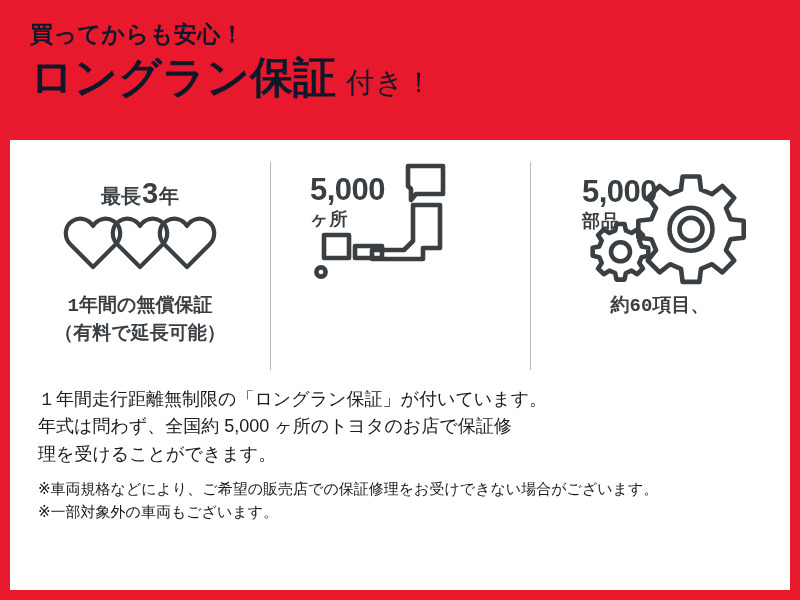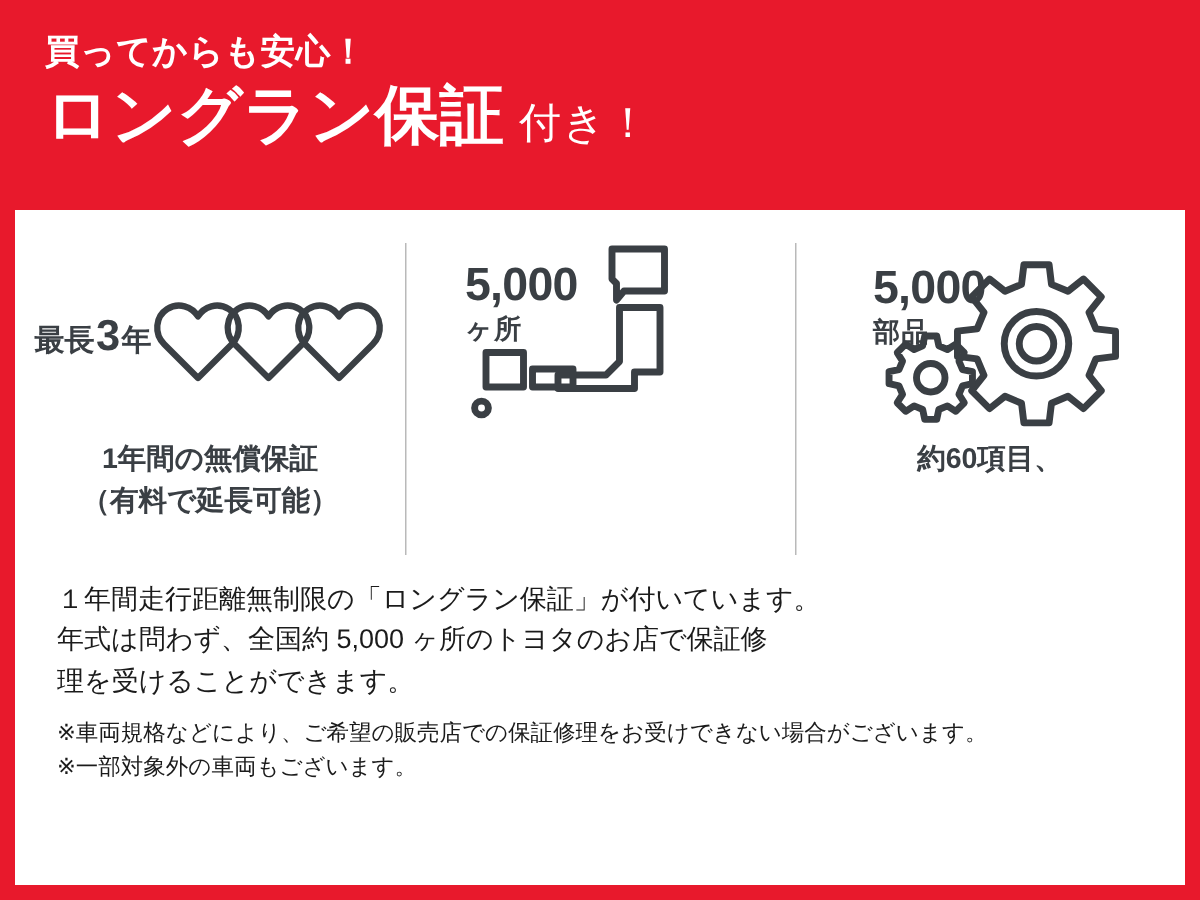--- a/index.html
+++ b/index.html
@@ -23,21 +23,21 @@
     box-sizing: border-box;
     display: flex;
     flex-direction: column;
   }
 
   
   .banner {
     height: 140px;
     flex: 0 0 140px;
     background: #e8192c;
-    color: #ffffff;
+    color: #0f172a;
     padding: 22px 0 0 30px;
     box-sizing: border-box;
   }
   .banner-kicker {
     font-size: 23px;
     font-weight: bold;
     letter-spacing: 0.5px;
     line-height: 1.1;
     margin: 0 0 8px 0;
     white-space: nowrap;
@@ -108,26 +108,27 @@
     justify-content: center;
   }
   .feature-caption {
     font-size: 19px;
     font-weight: bold;
     color: #3a3f44;
     text-align: center;
     line-height: 1.45;
     letter-spacing: 0px;
     white-space: nowrap;
+    font-family: Liberation Mono, monospace;
   }
 
   
   .hearts-wrap {
     display: flex;
-    flex-direction: row;
+    flex-direction: column;
     align-items: center;
     justify-content: space-between;
   }
   .hearts-label {
     font-size: 20px;
     font-weight: bold;
     color: #3a3f44;
     line-height: 1;
     margin-bottom: 2px;
     display: flex;

